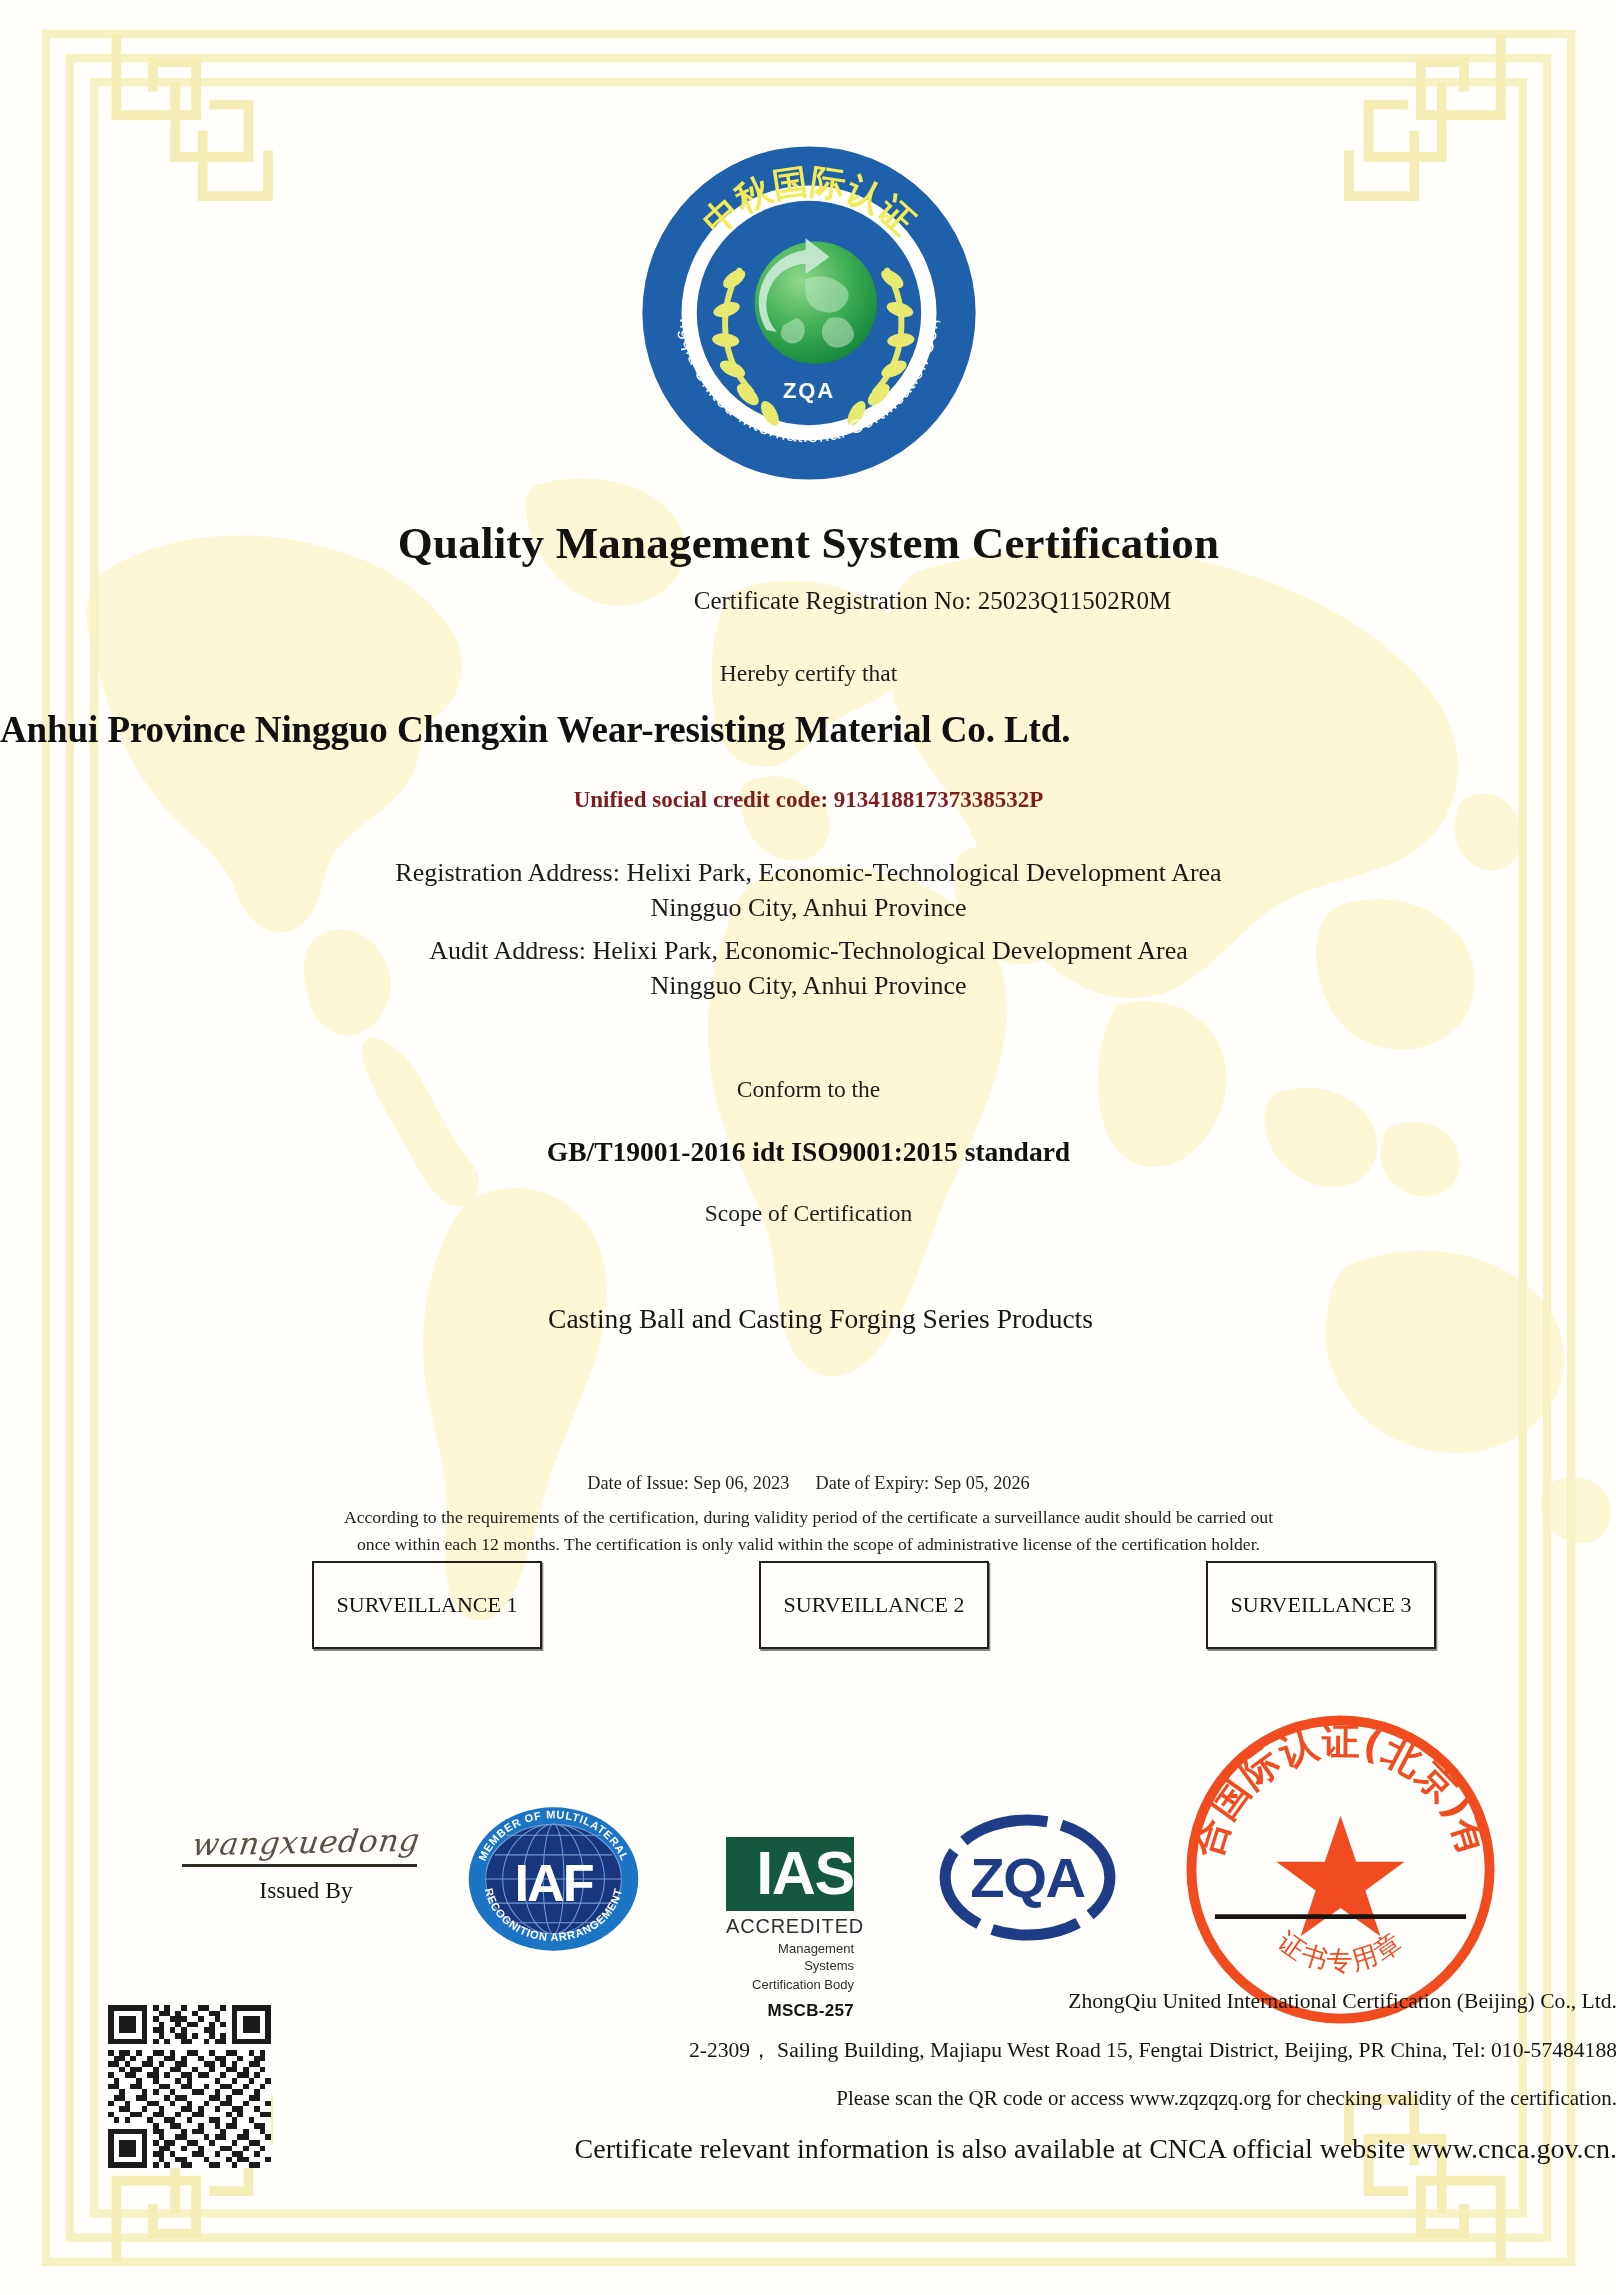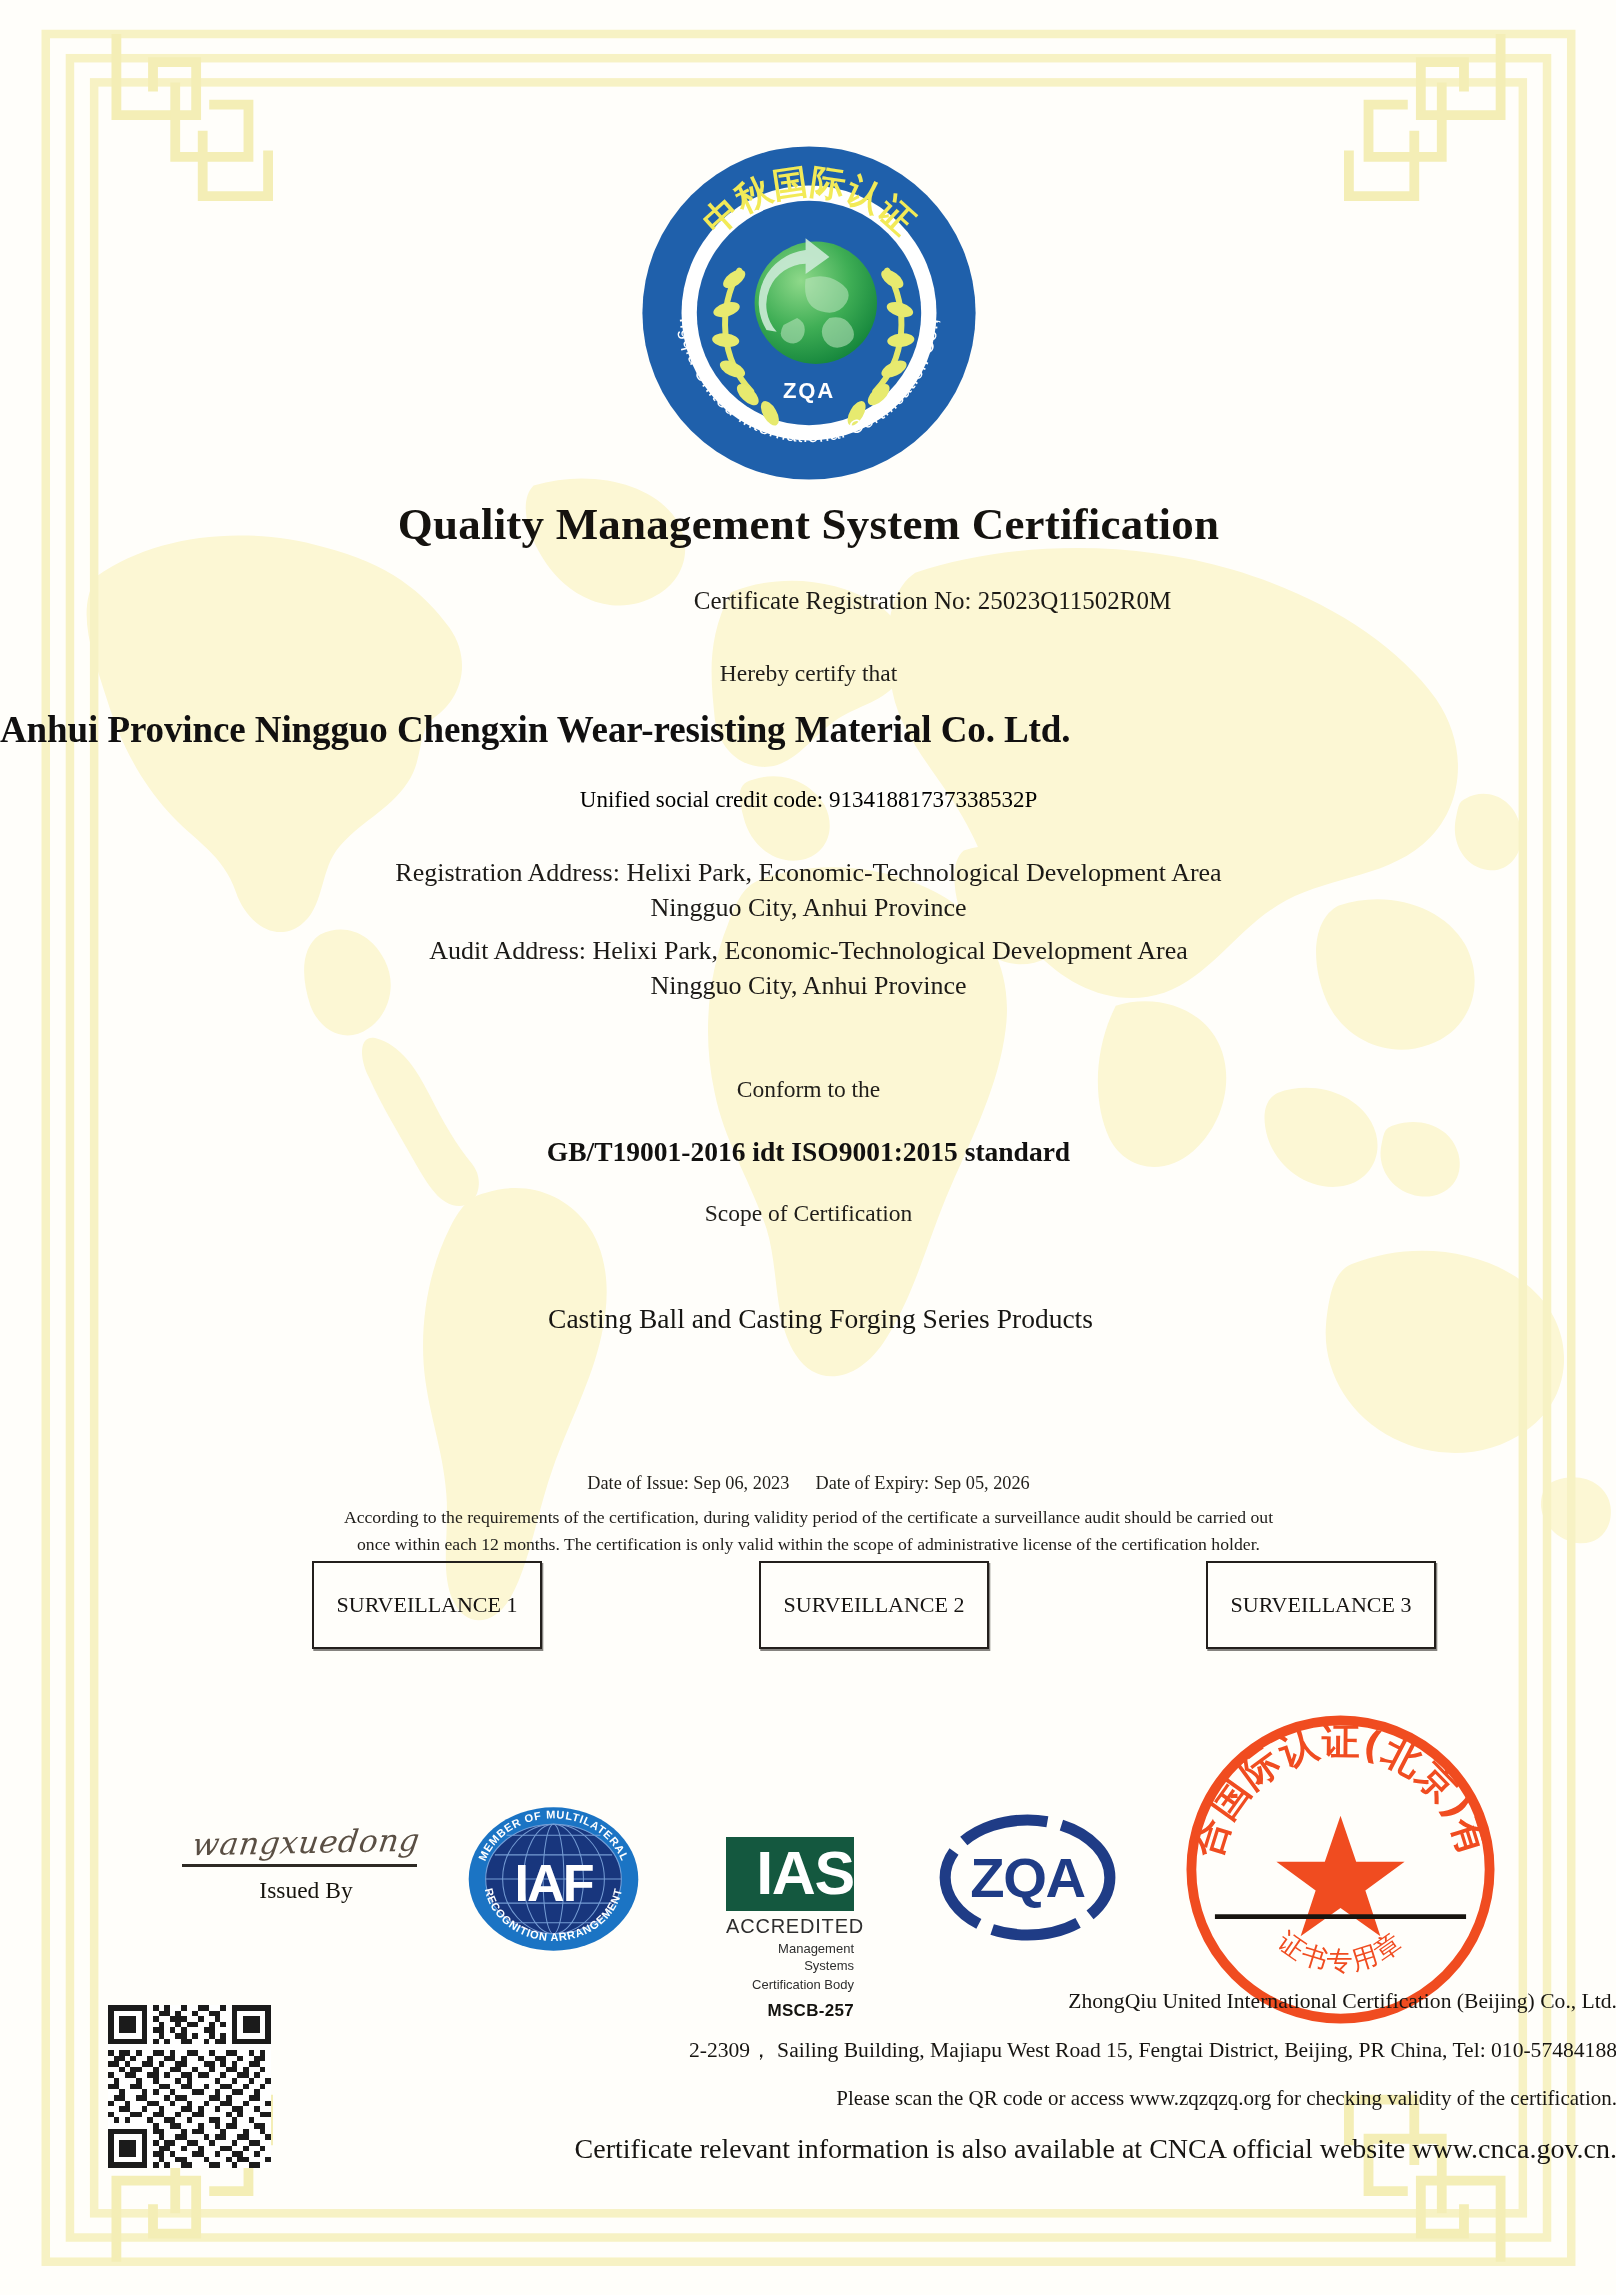--- a/index.html
+++ b/index.html
@@ -47,21 +47,21 @@
     position: absolute;
     left: 50%;
     transform: translateX(-50%);
     top: 143px;
     width: 340px;
     height: 340px;
   }
 
   .cert-title {
     position: absolute;
-    top: 498px;
+    top: 517px;
     left: 0; right: 0;
     text-align: center;
     font-size: 45px;
     font-weight: bold;
     letter-spacing: 0.2px;
     color: #15130f;
   }
 
   .reg-no {
     position: absolute;
@@ -91,21 +91,22 @@
     color: #111010;
     letter-spacing: -0.1px;
   }
 
   .credit-code {
     position: absolute;
     top: 787px;
     left: 0; right: 0;
     text-align: center;
     font-size: 23px;
-    color: #000000;
+    color: #7f1d1d;
+    font-weight: bold;
   }
 
   .addr-block {
     position: absolute;
     left: 0; right: 0;
     text-align: center;
     font-size: 26px;
     line-height: 1.33;
     color: #1c1a17;
   }

